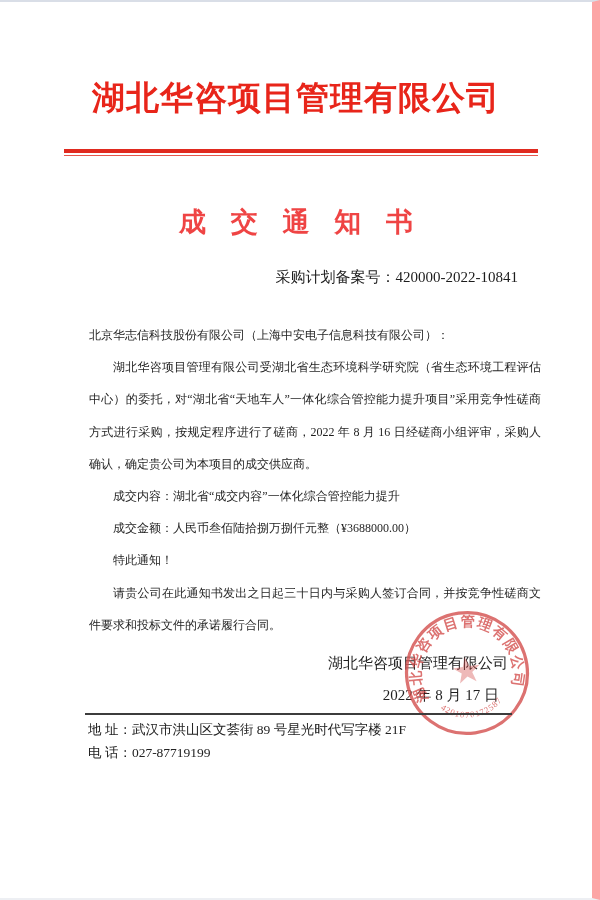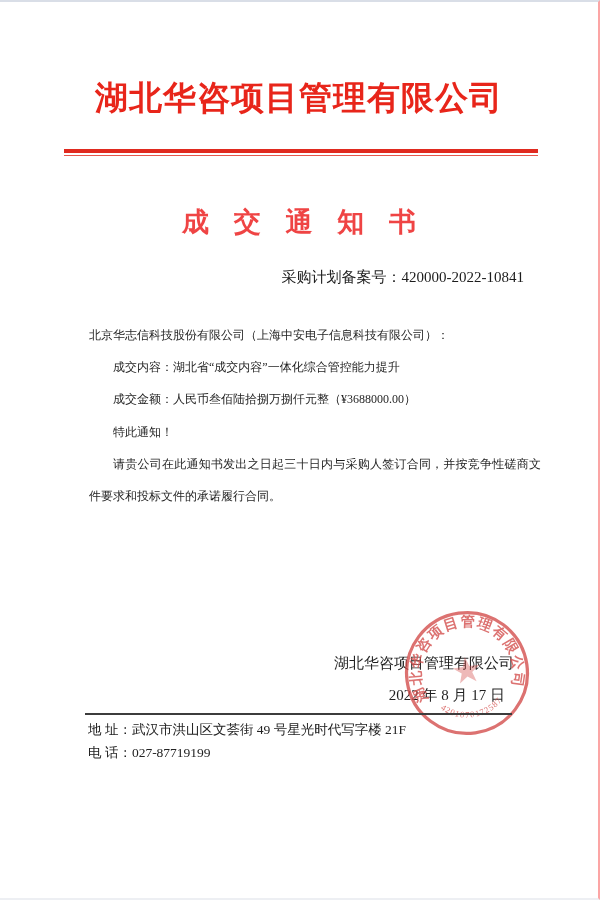--- a/index.html
+++ b/index.html
@@ -6,21 +6,21 @@
   html, body { background: #fff; }
   body { font-family: "Liberation Serif", "DejaVu Serif", serif; }
 
   .page {
     position: relative;
     width: 600px;
     height: 900px;
     margin: 0 auto;
     background: #ffffff;
     border-top: 2px solid #d9dee7;
-    border-right: 2px solid #fca5a5;
+    border-right: 8px solid #fca5a5;
     border-bottom: 2px solid #edeff3;
     overflow: hidden;
   }
 
   
   .letterhead {
     position: absolute;
     top: 74px; left: 0; right: 0;
     text-align: center;
     color: #e8251a;
@@ -124,20 +124,21 @@
   </div>
 
   <div class="doc-title">成 交 通 知 书</div>
 
   <div class="meta">
     <div><span>采购计划备案号：</span><span>420000-2022-10841</span></div>
   </div>
 
   <div class="body-text">
     <p class="no-indent">北京华志信科技股份有限公司（上海中安电子信息科技有限公司）：</p>
+    <p>湖北华咨项目管理有限公司受湖北省生态环境科学研究院（省生态环境工程评估中心）的委托，对“湖北省“天地车人”一体化综合管控能力提升项目”采用竞争性磋商方式进行采购，按规定程序进行了磋商，2022 年 8 月 16 日经磋商小组评审，采购人确认，确定贵公司为本项目的成交供应商。</p>
     <p>成交内容：湖北省“成交内容”一体化综合管控能力提升</p>
     <p>成交金额：人民币叁佰陆拾捌万捌仟元整（¥3688000.00）</p>
     <p>特此通知！</p>
     <p>请贵公司在此通知书发出之日起三十日内与采购人签订合同，并按竞争性磋商文件要求和投标文件的承诺履行合同。</p>
   </div>
 
   <div class="signature">
     <div>湖北华咨项目管理有限公司</div>
     <div class="sig-date">2022 年 8 月 17 日</div>
   </div>
@@ -155,17 +156,17 @@
       </text>
       <text class="serial-text">
         <textPath href="#arc-bottom" startOffset="50%" text-anchor="middle">4201070172587</textPath>
       </text>
     </svg>
   </div>
 
   <div class="footer-rule"></div>
 
   <div class="footer">
-    <div>地 址：武汉市洪山区文荟街 49 号星光时代写字楼 21F</div>
+    <div>地 址：武汉市洪山区文荟街 89 号星光时代写字楼 21F</div>
     <div>电 话：027-87719199</div>
   </div>
 
 </div>
 
 </body></html>

